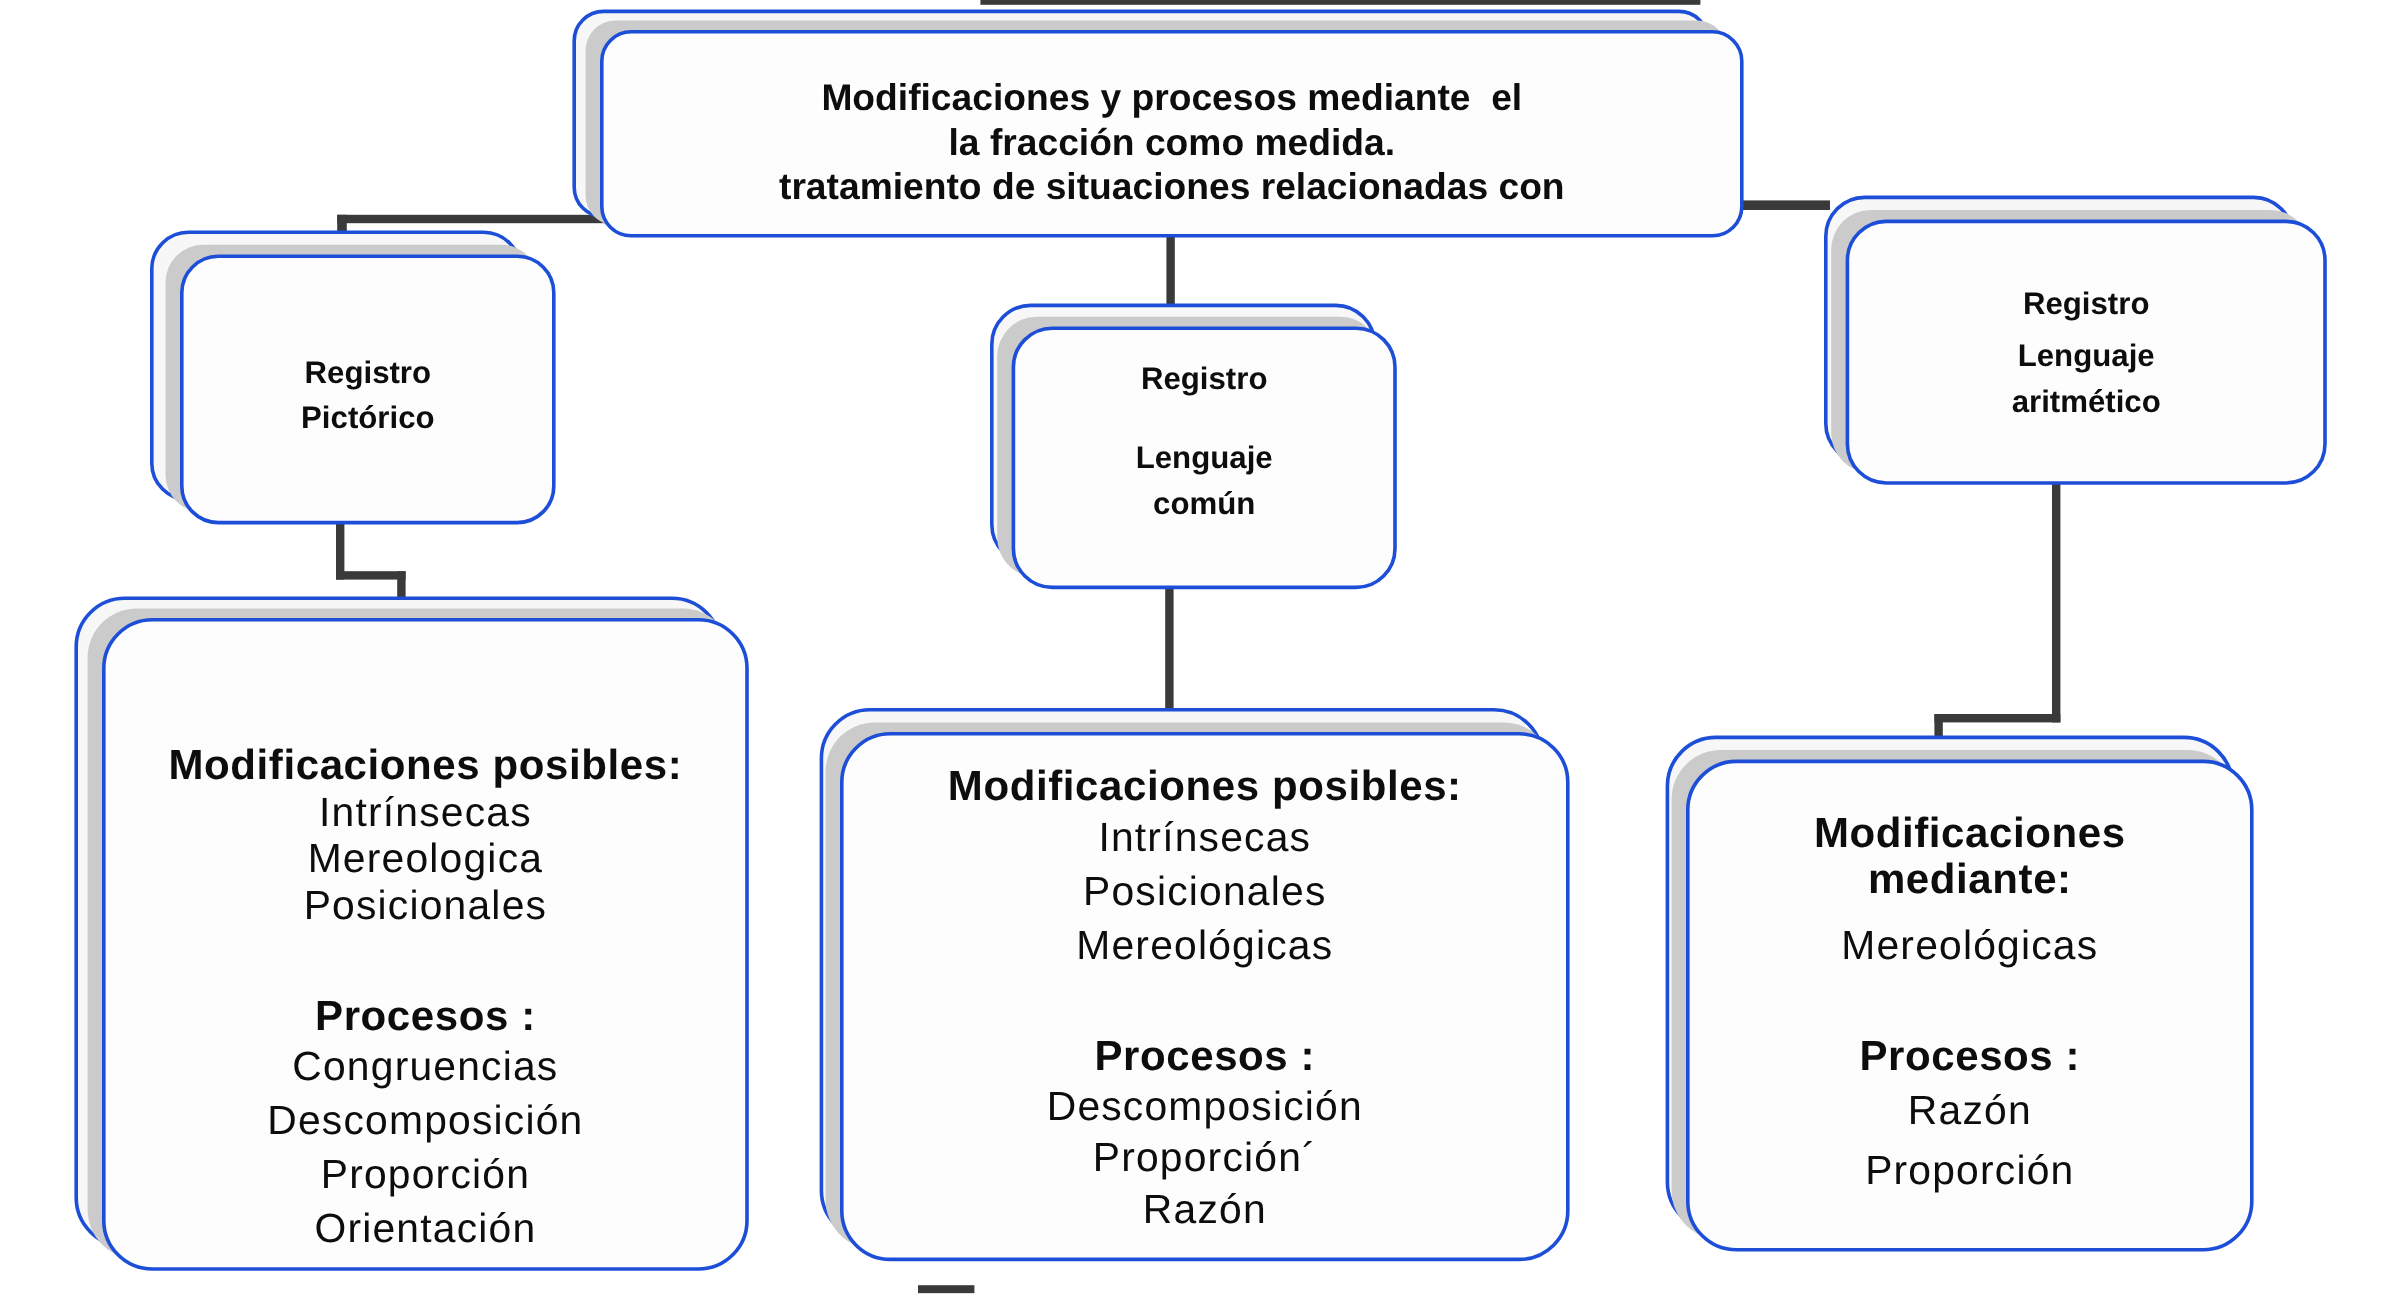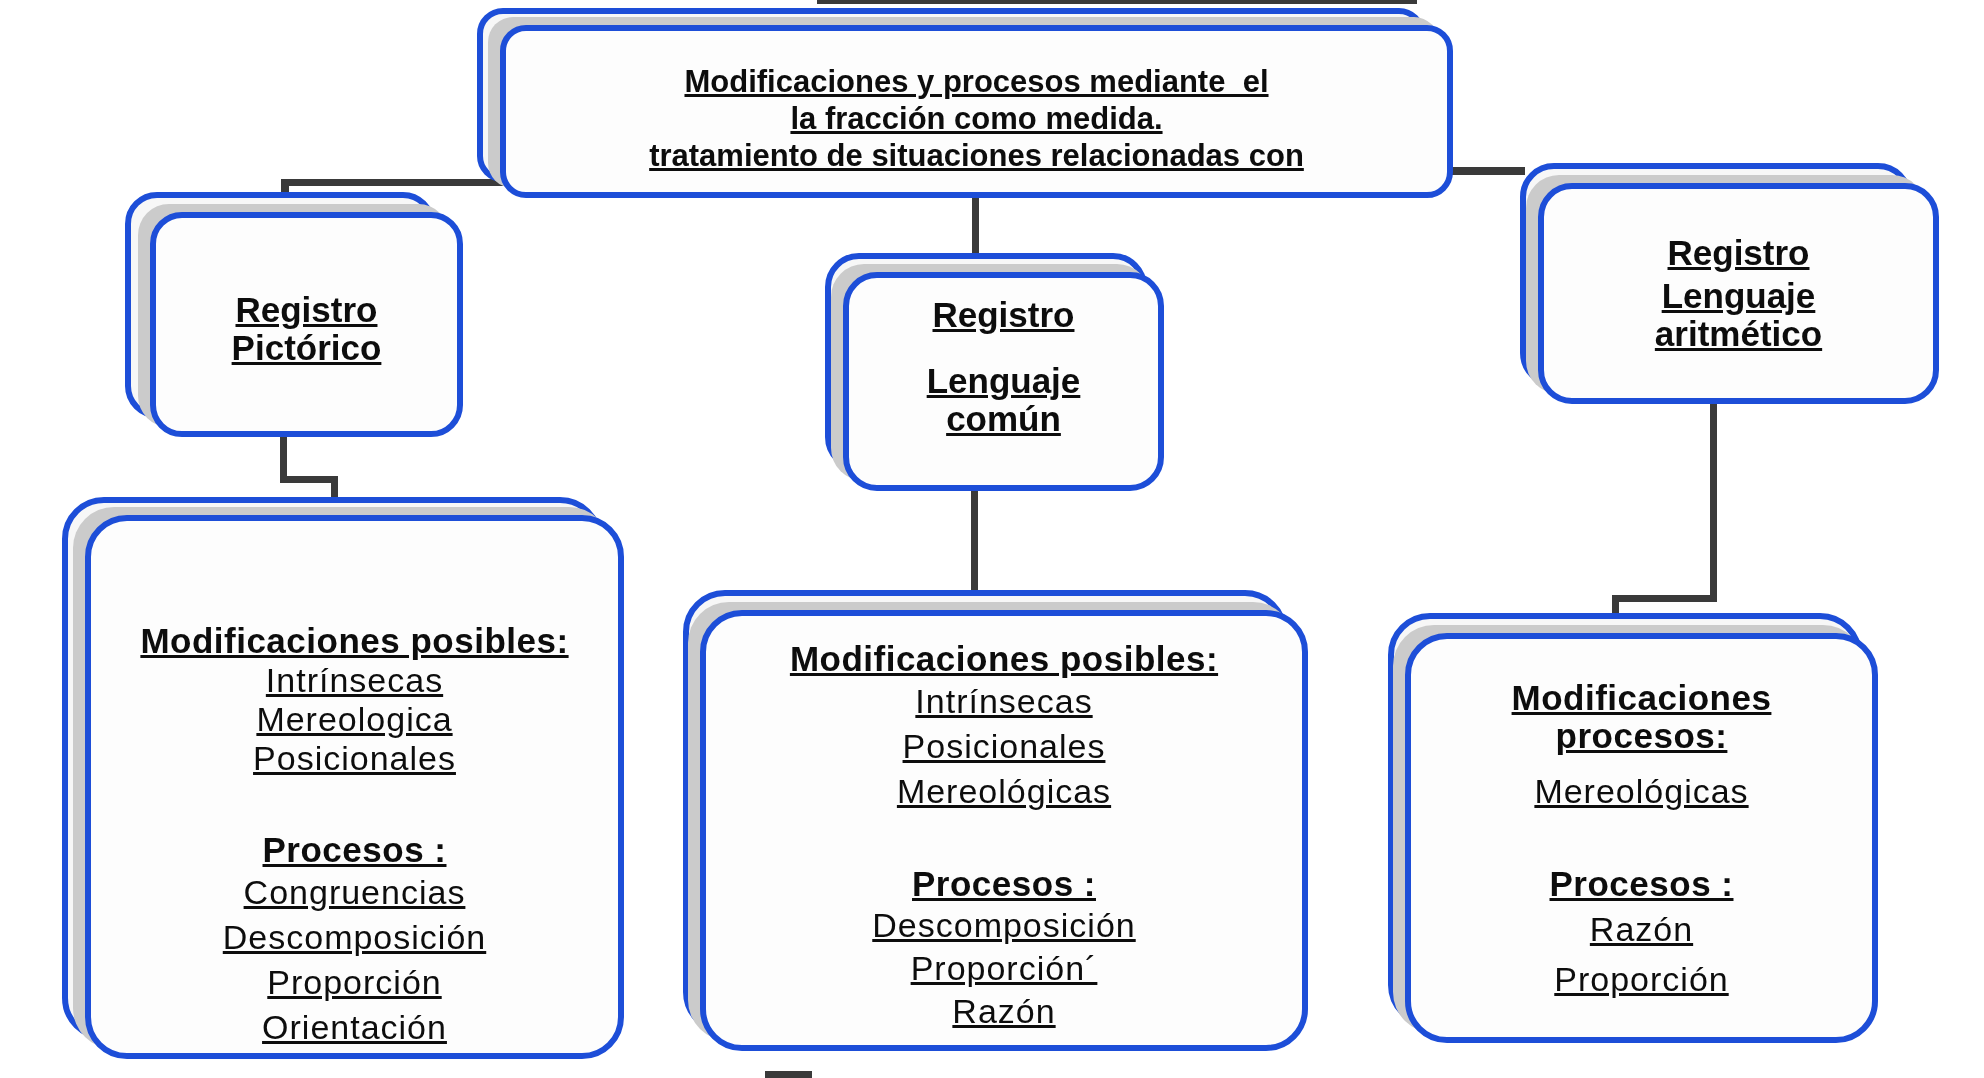--- a/index.html
+++ b/index.html
@@ -9,36 +9,35 @@
     background:#ffffff;
     overflow:hidden;
     font-family:"Liberation Sans", sans-serif;
     color:#0d0d0d;
   }
   .conn{position:absolute;background:#3a3a3a;}
   .layer{
     position:absolute;
     box-sizing:border-box;
     background:#fcfcfc;
-    border:6px solid #1d4ed8;
-    text-decoration:underline;
+    border:3px solid #1d4ed8;
   }
   .front{
     box-shadow:-13px -9px 0 -1px #cbcbcb;
     background:#fdfdfd;
     display:flex;
     flex-direction:column;
     align-items:center;
     justify-content:center;
     text-align:center;
   }
   .back{background:#f7f7f7;}
   .title{font-weight:bold;font-size:31px;line-height:37px;padding-top:14px;}
   .tline{white-space:pre;}
-  .rtitle{font-weight:bold;font-size:35px;line-height:38px;}
+  .rtitle{font-weight:bold;font-size:26px;line-height:38px;}
   .detail-front{justify-content:flex-start;}
   .dheader{font-weight:bold;font-size:35px;line-height:40px;letter-spacing:.5px;}
   .ditem{font-size:34px;letter-spacing:1px;}
   .spacer{width:100%;}
 </style>
 </head>
 <body>
 
 <div class="canvas">
 
@@ -114,21 +113,21 @@
     <div class="spacer" style="height:50px;"></div>
     <div class="dheader">Procesos :</div>
     <div class="ditem" style="line-height:43px;">Descomposición</div>
     <div class="ditem" style="line-height:43px;">Proporción´</div>
     <div class="ditem" style="line-height:43px;">Razón</div>
   </div>
 
   <div class="layer back" style="left:1388px;top:613px;width:474px;height:414px;border-radius:42px;"></div>
   <div class="layer front detail-front" style="left:1405px;top:633px;width:473px;height:410px;border-radius:42px;padding-top:40px;">
     <div class="dheader" style="line-height:38px;">Modificaciones</div>
-    <div class="dheader" style="line-height:38px;">procesos:</div>
+    <div class="dheader" style="line-height:38px;">mediante:</div>
     <div class="ditem" style="line-height:45px;margin-top:14px;">Mereológicas</div>
     <div class="spacer" style="height:50px;"></div>
     <div class="dheader">Procesos :</div>
     <div class="ditem" style="line-height:50px;">Razón</div>
     <div class="ditem" style="line-height:50px;">Proporción</div>
   </div>
 
 </div>
 
 </body></html>

